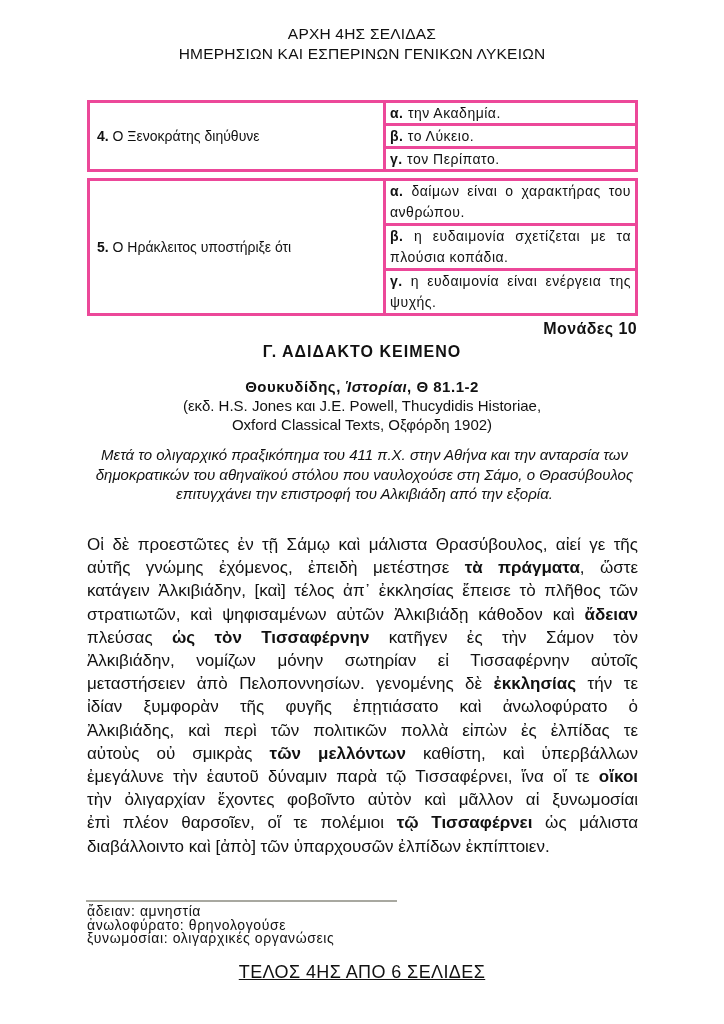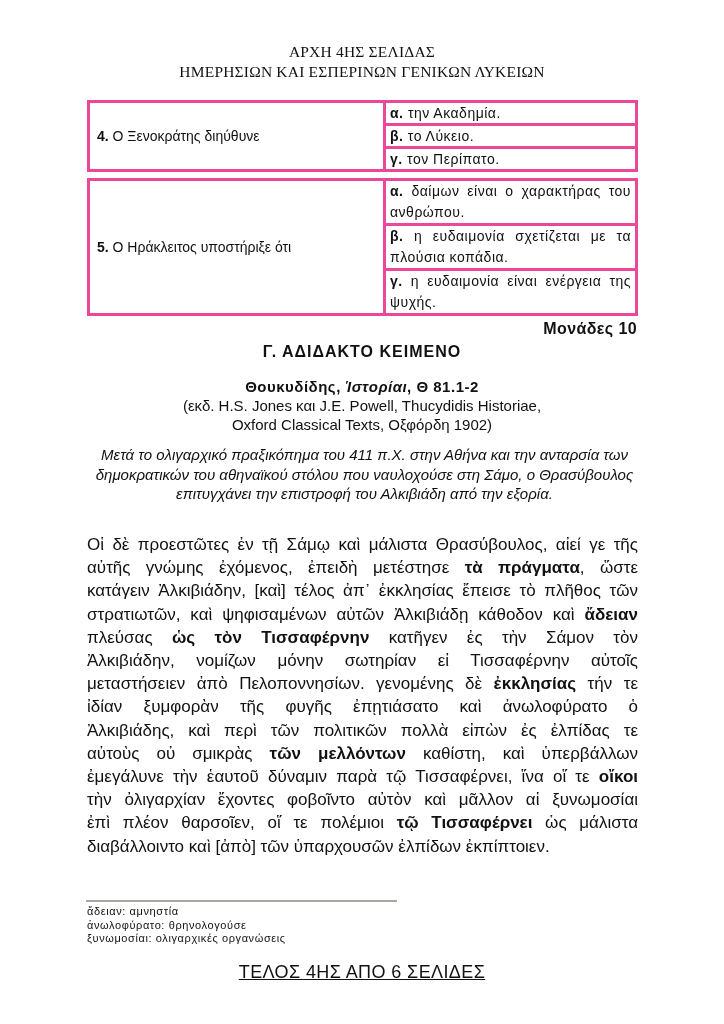--- a/index.html
+++ b/index.html
@@ -1,22 +1,22 @@
 <!DOCTYPE html>
 <html><head>
 <meta charset="utf-8">
 <style>
   html, body { margin: 0; padding: 0; background: #ffffff; }
   body {
     width: 724px; height: 1024px; position: relative; overflow: hidden;
     font-family: "Liberation Sans", sans-serif; color: #111111;
   }
   .header {
-    position: absolute; top: 42px; left: 0; width: 724px;
-    text-align: center; font-size: 15.5px; line-height: 20px; letter-spacing: 0.2px; font-family: Liberation Serif, serif;
+    position: absolute; top: 24px; left: 0; width: 724px;
+    text-align: center; font-size: 15.5px; line-height: 20px; letter-spacing: 0.2px;
   }
   table.q {
     position: absolute; left: 87px; width: 551px;
     border-collapse: collapse; font-size: 14px;
   }
   table.q td { border: 3px solid #ec4899; padding: 0 4px; vertical-align: middle; }
   table.q td.stem { width: 282px; padding-left: 7px; }
   table.q td.opt { line-height: 20px; text-align: justify; letter-spacing: 0.5px; }
   #t4 { top: 100px; }
   #t4 td.opt { height: 20px; }
@@ -44,21 +44,21 @@
     position: absolute; top: 533px; left: 87px; width: 551px;
     font-size: 17px; line-height: 23.2px; text-align: justify;
   }
   .greek .ln { display: block; text-align: justify; text-align-last: justify; white-space: nowrap; }
   .greek .ln.last { text-align-last: left; }
   .fn-rule {
     position: absolute; top: 900px; left: 86px; width: 311px; height: 0;
     border-top: 2px solid #a8a8a0;
   }
   .footnotes {
-    position: absolute; top: 905px; left: 87px; font-size: 11px; line-height: 13.5px;
+    position: absolute; top: 905px; left: 87px; font-size: 14px; line-height: 13.5px;
     letter-spacing: 0.6px;
   }
   .end {
     position: absolute; top: 962px; left: 0; width: 724px; text-align: center;
     font-size: 18px; text-decoration: underline; letter-spacing: 0.4px;
   }
 </style>
 </head>
 <body>
 

